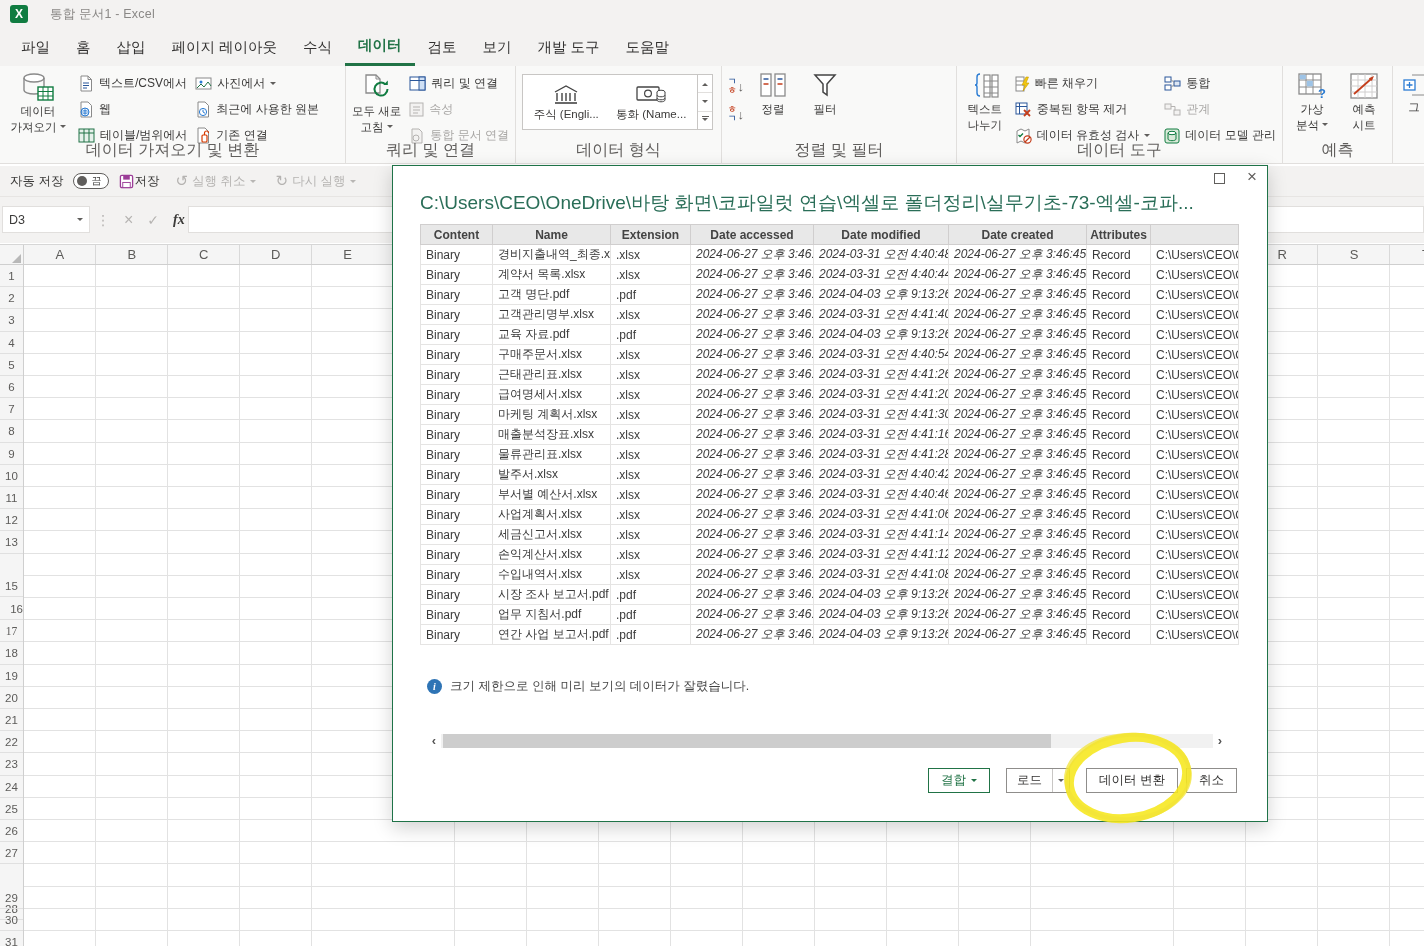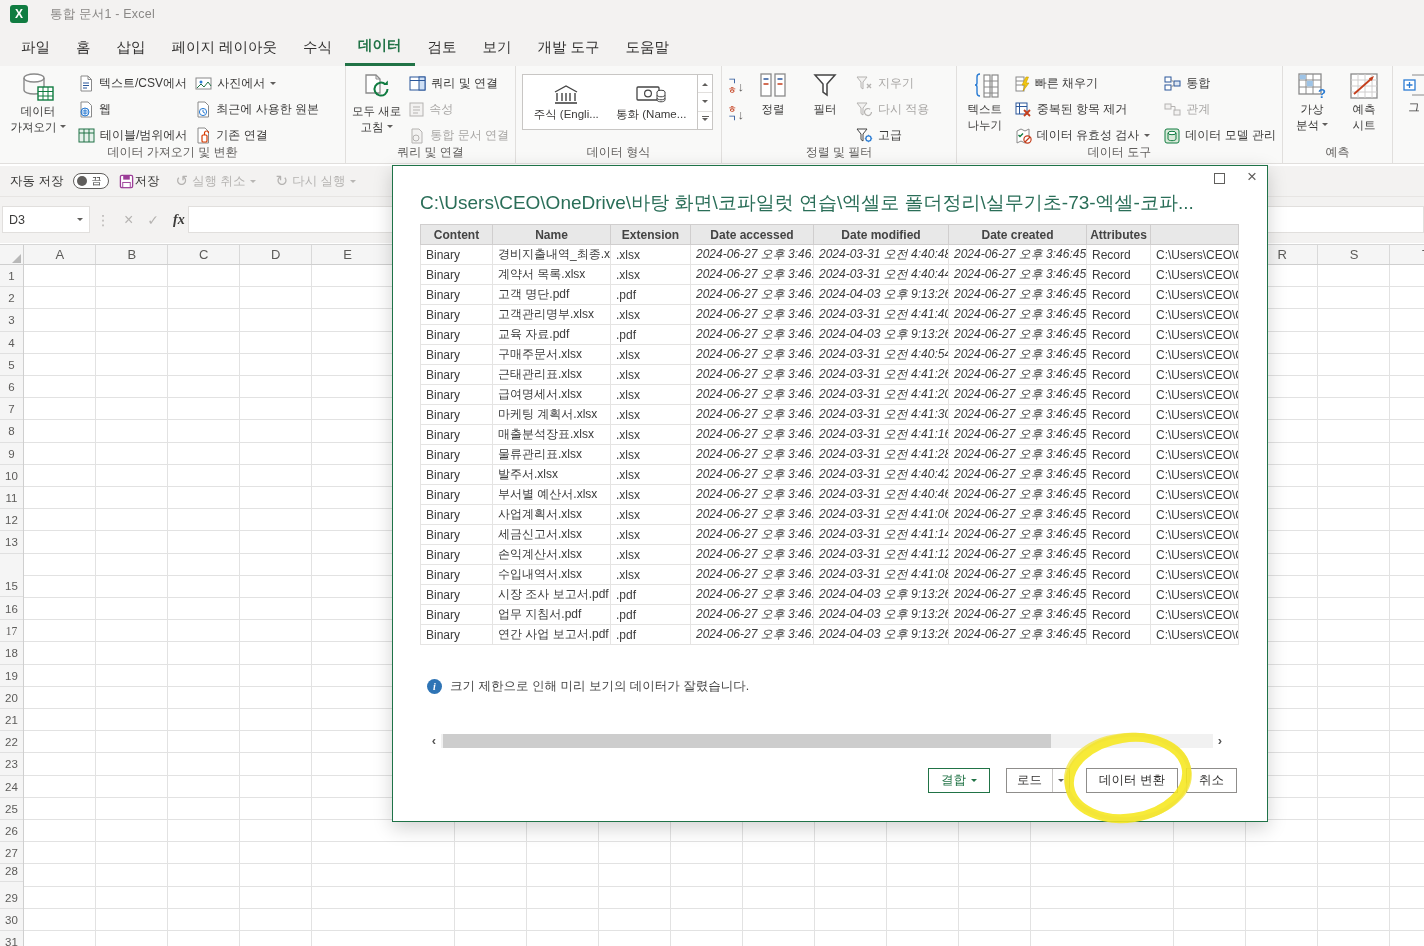--- a/index.html
+++ b/index.html
@@ -16,21 +16,21 @@
   .mag::after{content:"";position:absolute;width:1.6px;height:5px;background:#8a8886;left:9px;top:9px;transform:rotate(-45deg)}
 
   
   .menubar{position:absolute;left:0;top:28px;width:1424px;height:38px;background:#f3f2f1;display:flex;align-items:center;padding-left:8px}
   .mtab{padding:0 13px;font-size:14.5px;color:#323130;height:38px;line-height:38px;cursor:default;white-space:nowrap}
   .mtab.active{color:#217346;font-weight:bold;border-bottom:3px solid #217346;line-height:35px}
 
   
   .ribbon{position:absolute;left:0;top:66px;width:1424px;height:98px;background:#f9f9f8;border-bottom:1px solid #e1dfdd}
   .rgroup{position:absolute;top:0;height:97px;border-right:1px solid #e1dfdd;padding:4px 6px 0 6px;display:flex;gap:8px}
-  .grp-label{position:absolute;bottom:2px;left:0;right:0;text-align:center;font-size:12px;color:#605e5c;white-space:nowrap}
+  .grp-label{position:absolute;bottom:2px;left:0;right:0;text-align:center;font-size:16px;color:#605e5c;white-space:nowrap}
   .rbig{display:flex;flex-direction:column;align-items:center;width:64px;padding-top:2px;cursor:default}
   .rbig .blabel{font-size:11.5px;color:#3b3a39;line-height:13px;text-align:center;margin-top:3px;white-space:nowrap}
   .itemcol{display:flex;flex-direction:column;gap:3px;padding-top:2px}
   .ritem{display:flex;align-items:center;gap:5px;height:23px;font-size:12px;color:#3b3a39;white-space:nowrap;cursor:default}
   .ritem.dis{color:#a8a6a4}
   .chev{width:0;height:0;border:3.5px solid transparent;border-top-color:#605e5c;margin-top:3px;display:inline-block}
   .gallery{width:176px;height:56px;background:#fff;border:1px solid #c8c6c4;margin-top:2px;display:flex;align-items:center;justify-content:space-around;padding:2px}
   .gal-item{display:flex;flex-direction:column;align-items:center;font-size:11.5px;color:#3b3a39;white-space:nowrap}
   .galscroll{width:15px;height:56px;margin-top:2px;border:1px solid #c8c6c4;border-left:none;display:flex;flex-direction:column;background:#fff}
   .galscroll div{flex:1;display:flex;align-items:center;justify-content:center;border-bottom:1px solid #e1dfdd}
@@ -285,44 +285,20 @@
         <path d="M4.5 7h5M18.5 7h5" stroke="#2b579a" stroke-width="1.5"></path>
         <path d="M4.5 12h5M18.5 12h5" stroke="#c43e1c" stroke-width="1.5"></path>
       </svg>
       <span class="blabel">정렬</span>
     </div>
     <div class="rbig" style="width:46px">
       <svg class="ico" width="30" height="28" viewBox="0 0 30 28">
         <path d="M5 3h20l-8 9v11l-4-3v-8z" fill="#fff" stroke="#444" stroke-width="1.5"></path>
       </svg>
       <span class="blabel">필터</span>
-    </div>
-    <div class="itemcol">
-      <div class="ritem dis">
-        <svg class="ico" width="17" height="15" viewBox="0 0 17 15">
-            <path d="M1 1h10l-4 5v7l-2-1.5V6z" fill="#f3f2f1" stroke="#b5b3b1"></path>
-            <path d="M11 8l4 4M15 8l-4 4" stroke="#b5b3b1" stroke-width="1.4"></path>
-          </svg>
-        <span>지우기</span>
-      </div>
-      <div class="ritem dis">
-        <svg class="ico" width="17" height="15" viewBox="0 0 17 15">
-            <path d="M1 1h10l-4 5v7l-2-1.5V6z" fill="#f3f2f1" stroke="#b5b3b1"></path>
-            <path d="M15.5 10a3.5 3.5 0 1 1-1.3-2.7" fill="none" stroke="#b5b3b1" stroke-width="1.2"></path>
-          </svg>
-        <span>다시 적용</span>
-      </div>
-      <div class="ritem">
-        <svg class="ico" width="17" height="15" viewBox="0 0 17 15">
-            <path d="M1 1h10l-4 5v7l-2-1.5V6z" fill="#fff" stroke="#444"></path>
-            <circle cx="12.5" cy="10.5" r="2.6" fill="none" stroke="#2b7cd3" stroke-width="1.3"></circle>
-            <path d="M12.5 6.8v1M12.5 13.2v1M8.8 10.5h1M15.2 10.5h1" stroke="#2b7cd3"></path>
-          </svg>
-        <span>고급</span>
-      </div>
     </div>
     <div class="grp-label">정렬 및 필터</div>
   </div>
 
   <div class="rgroup" style="left:957px;width:326px">
     <div class="rbig" style="width:52px">
       <svg class="ico" width="30" height="28" viewBox="0 0 30 28">
         <path d="M10 2c-2 0-3 1-3 3v6c0 1.5-.8 2-2 2 1.2 0 2 .5 2 2v6c0 2 1 3 3 3" fill="none" stroke="#2b7cd3" stroke-width="1.4"></path>
         <rect x="14" y="3" width="6" height="22" fill="#fff" stroke="#8a8a8a" stroke-width="1.2"></rect>
         <rect x="22" y="3" width="6" height="22" fill="#fff" stroke="#8a8a8a" stroke-width="1.2"></rect>
@@ -501,33 +477,33 @@
     <div class="rowh" style="top: 111px;">6</div>
     <div class="rowh" style="top: 133.2px;">7</div>
     <div class="rowh" style="top: 155.4px;">8</div>
     <div class="rowh" style="top: 177.6px;">9</div>
     <div class="rowh" style="top: 199.8px;">10</div>
     <div class="rowh" style="top: 222px;">11</div>
     <div class="rowh" style="top: 244.2px;">12</div>
     <div class="rowh" style="top: 266.4px;">13</div>
     <div class="rowh" style="top: 288.6px; margin-left: 28px;">14</div>
     <div class="rowh" style="top: 310px;">15</div>
-    <div class="rowh" style="top: 333px;">16</div>
+    <div class="rowh" style="top: 333px; text-align: right;">16</div>
     <div class="rowh" style="top: 355.2px; font-family: Liberation Serif, serif;">17</div>
     <div class="rowh" style="top: 377.4px;">18</div>
     <div class="rowh" style="top: 399.6px;">19</div>
     <div class="rowh" style="top: 421.8px;">20</div>
     <div class="rowh" style="top: 444px;">21</div>
     <div class="rowh" style="top: 466.2px;">22</div>
     <div class="rowh" style="top: 488.4px;">23</div>
     <div class="rowh" style="top: 510.6px;">24</div>
     <div class="rowh" style="top: 532.8px;">25</div>
     <div class="rowh" style="top: 555px;">26</div>
     <div class="rowh" style="top: 577.2px;">27</div>
-    <div class="rowh" style="top: 595px;">28</div>
+    <div class="rowh" style="top: 633px;">28</div>
     <div class="rowh" style="top: 621.6px;">29</div>
     <div class="rowh" style="top: 643.8px;">30</div>
     <div class="rowh" style="top: 666px;">31</div>
   </div>
 
 <div class="dialog">
   <div class="dlg-max"></div>
   <div class="dlg-close">×</div>
   <div class="dlg-title">C:\Users\CEO\OneDrive\바탕 화면\코파일럿 연습\엑셀로 폴더정리\실무기초-73-엑셀-코파...</div>
 

